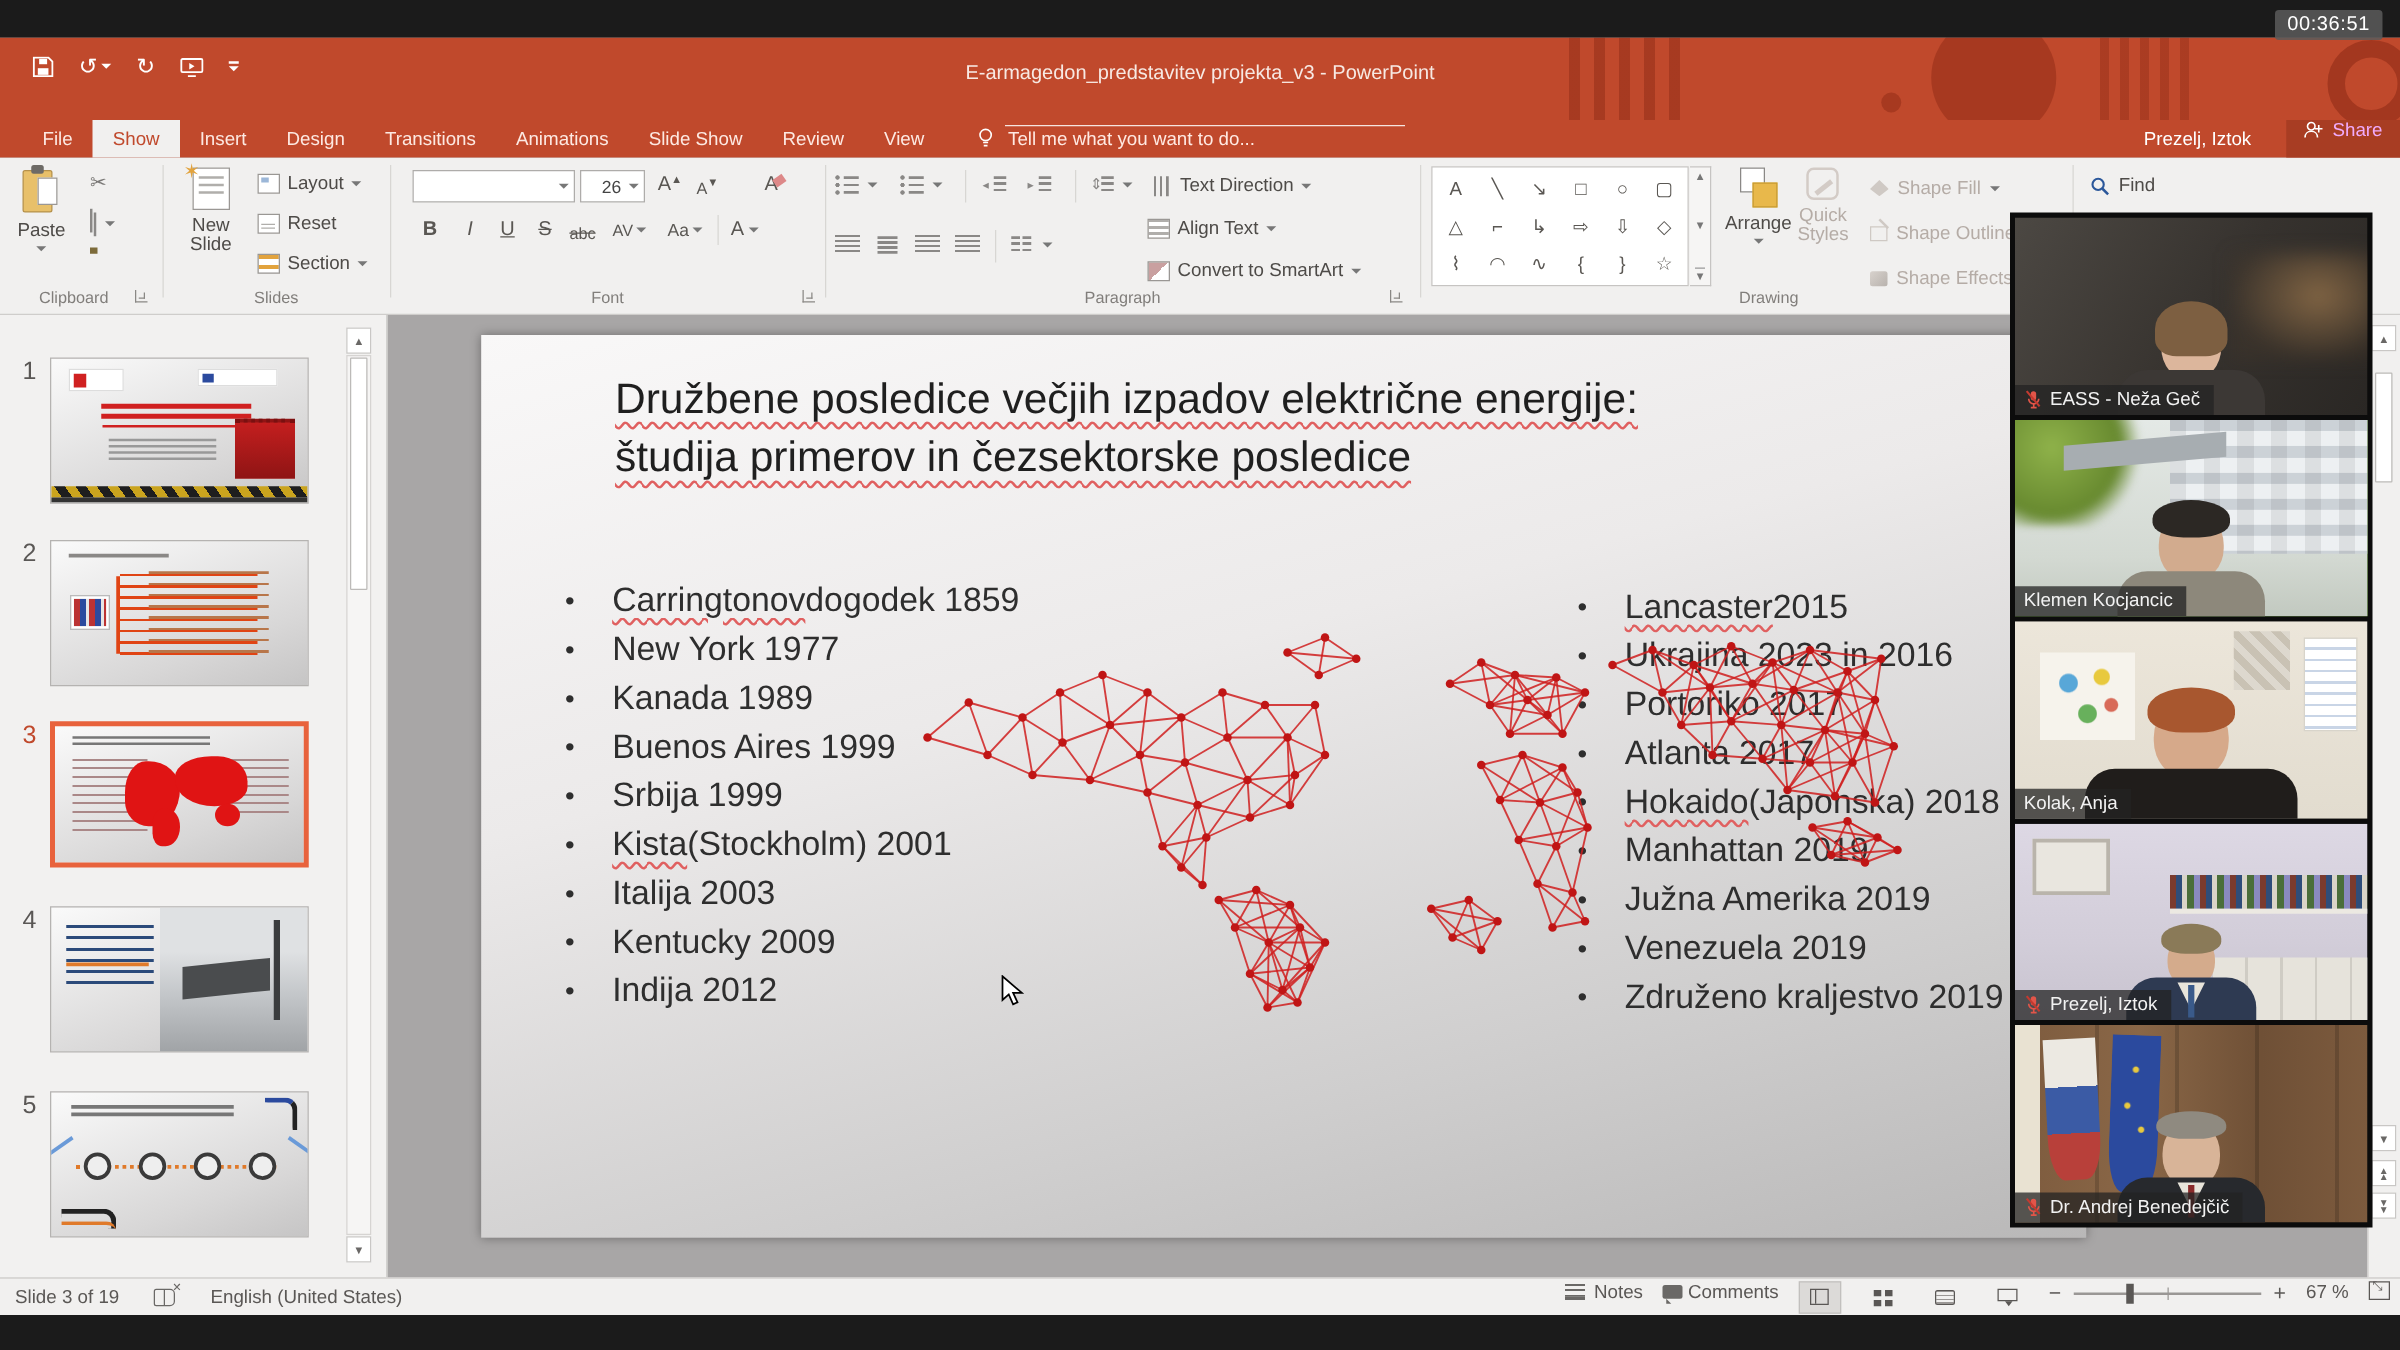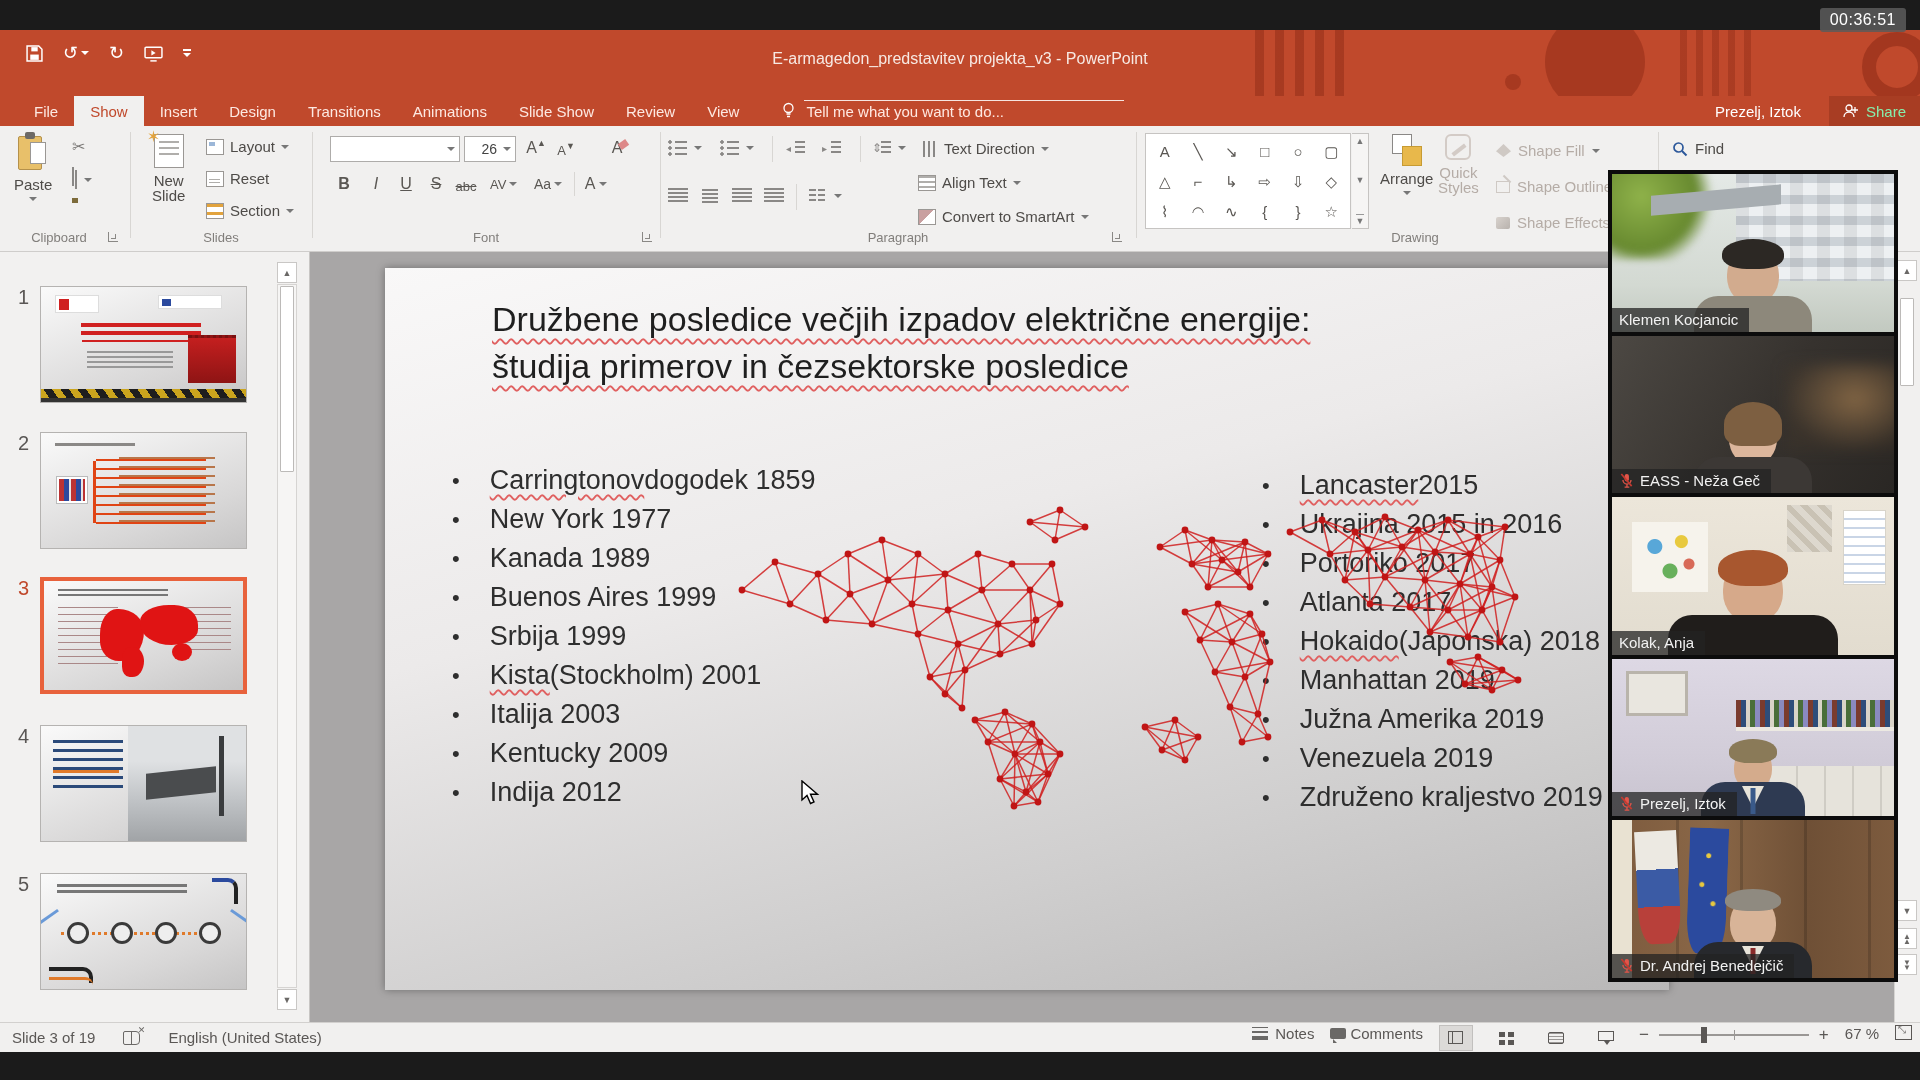--- a/index.html
+++ b/index.html
@@ -26,21 +26,21 @@
 #doc-title{position:absolute;left:0;right:0;top:20px;text-align:center;color:#f7e9e3;font-size:16px;z-index:1}
 
 #tabrow{position:absolute;left:0;top:96px;width:1920px;height:30px;background:#c0492c;z-index:21;display:flex;align-items:stretch}
 #tabs{display:flex;margin-left:18px}
 .tab{color:#fde9e2;font-size:15px;padding:5px 16px;display:flex;align-items:center;cursor:default;white-space:nowrap}
 .tab.active{background:#f1f0ef;color:#c0492c}
 #tellme{display:flex;align-items:center;gap:8px;margin-left:26px;color:#fff}
 #tellme .txt{font-size:15px;color:#ffe9e2;border-top:1px solid rgba(255,255,255,.85);padding:2px 120px 2px 2px}
 #tabrow-right{margin-left:auto;display:flex;align-items:center}
 #user-name{color:#fff;font-size:15px;margin-right:28px}
-#share-btn{background:#a83d23;color:#86efac;height:30px;display:flex;align-items:center;gap:7px;padding:0 14px;font-size:15px}
+#share-btn{background:#a83d23;color:#f0abfc;height:30px;display:flex;gap:7px;padding:0 14px;font-size:15px}
 
 #ribbon{position:absolute;left:0;top:126px;width:1920px;height:126px;background:#f1f0ef;border-bottom:1px solid #cfcdcb;z-index:20}
 .gsep{position:absolute;top:6px;height:106px;width:1px;background:#d8d6d3}
 .glabel{position:absolute;top:104px;font-size:13px;color:#817e7b;text-align:center;width:100%}
 .launch{position:absolute;top:106px;width:10px;height:10px;border-left:1px solid #8a8885;border-bottom:1px solid #8a8885}
 .launch::after{content:"";position:absolute;right:2px;top:2px;width:4px;height:4px;border-right:1px solid #8a8885;border-bottom:1px solid #8a8885}
 .group{position:absolute;top:0;height:126px}
 .rbtxt{font-size:15px;color:#4e4b48;white-space:nowrap}
 .dim{color:#b5aca6!important}
 .rlab{font-size:15px;color:#4e4b48}
@@ -598,21 +598,21 @@
       </li>
     </ul>
   <ul id="rb" class="bullets">
 
   <li>
         <span class="mis">Lancaster</span>
         <span> 2015</span>
       </li>
       <li>
         <span class="mis"></span>
-        <span>Ukrajina 2015 in 2016</span>
+        <span>Ukrajina 2023 in 2016</span>
       </li>
       <li>
         <span class="mis"></span>
         <span>Portoriko 2017</span>
       </li>
       <li>
         <span class="mis"></span>
         <span>Atlanta 2017</span>
       </li>
       <li>
@@ -1089,53 +1089,53 @@
       <span class="zbtn">+</span>
     </div>
     <span>67 %</span>
     <span class="ic-fit"></span>
   </div>
 </div>
 <div id="botbar"></div>
 
 <div id="vpanel">
 
-<div class="tile active v-building">
-    <div class="vid-art">
-      <span class="a1"></span>
-        <span class="a2"></span>
-        <span class="a3"></span>
-      <div class="person">
-        <div class="head"></div>
-        <div class="torso"></div>
-      </div>
-    </div>
-    <div class="vid-label">
-
-      <span>Klemen Kocjancic</span>
-    </div>
-  </div>
-    <div class="tile v-dark">
+<div class="tile v-dark">
     <div class="vid-art">
       <span class="a1"></span>
       <div class="person">
         <div class="head"></div>
         <div class="torso"></div>
       </div>
     </div>
     <div class="vid-label">
       <svg class="mic" width="15" height="17" viewBox="0 0 16 17">
         <rect x="6" y="1.5" width="4.6" height="8" rx="2.3" fill="#e25549"></rect>
         <path d="M4.2 8a4.3 4.3 0 0 0 8.6 0" stroke="#e25549" stroke-width="1.4" fill="none"></path>
         <path d="M8.5 12.5v2.5M6 15.5h5" stroke="#e25549" stroke-width="1.4"></path>
         <path d="M2.5 1.5l11 13" stroke="#c43a30" stroke-width="1.8"></path>
       </svg>
       <span>EASS - Neža Geč</span>
     </div>
   </div>
+    <div class="tile active v-building">
+    <div class="vid-art">
+      <span class="a1"></span>
+        <span class="a2"></span>
+        <span class="a3"></span>
+      <div class="person">
+        <div class="head"></div>
+        <div class="torso"></div>
+      </div>
+    </div>
+    <div class="vid-label">
+
+      <span>Klemen Kocjancic</span>
+    </div>
+  </div>
     <div class="tile v-office">
     <div class="vid-art">
       <span class="a1"></span>
         <span class="a2"></span>
         <span class="a3"></span>
       <div class="person">
         <div class="head"></div>
         <div class="torso"></div>
       </div>
     </div>

